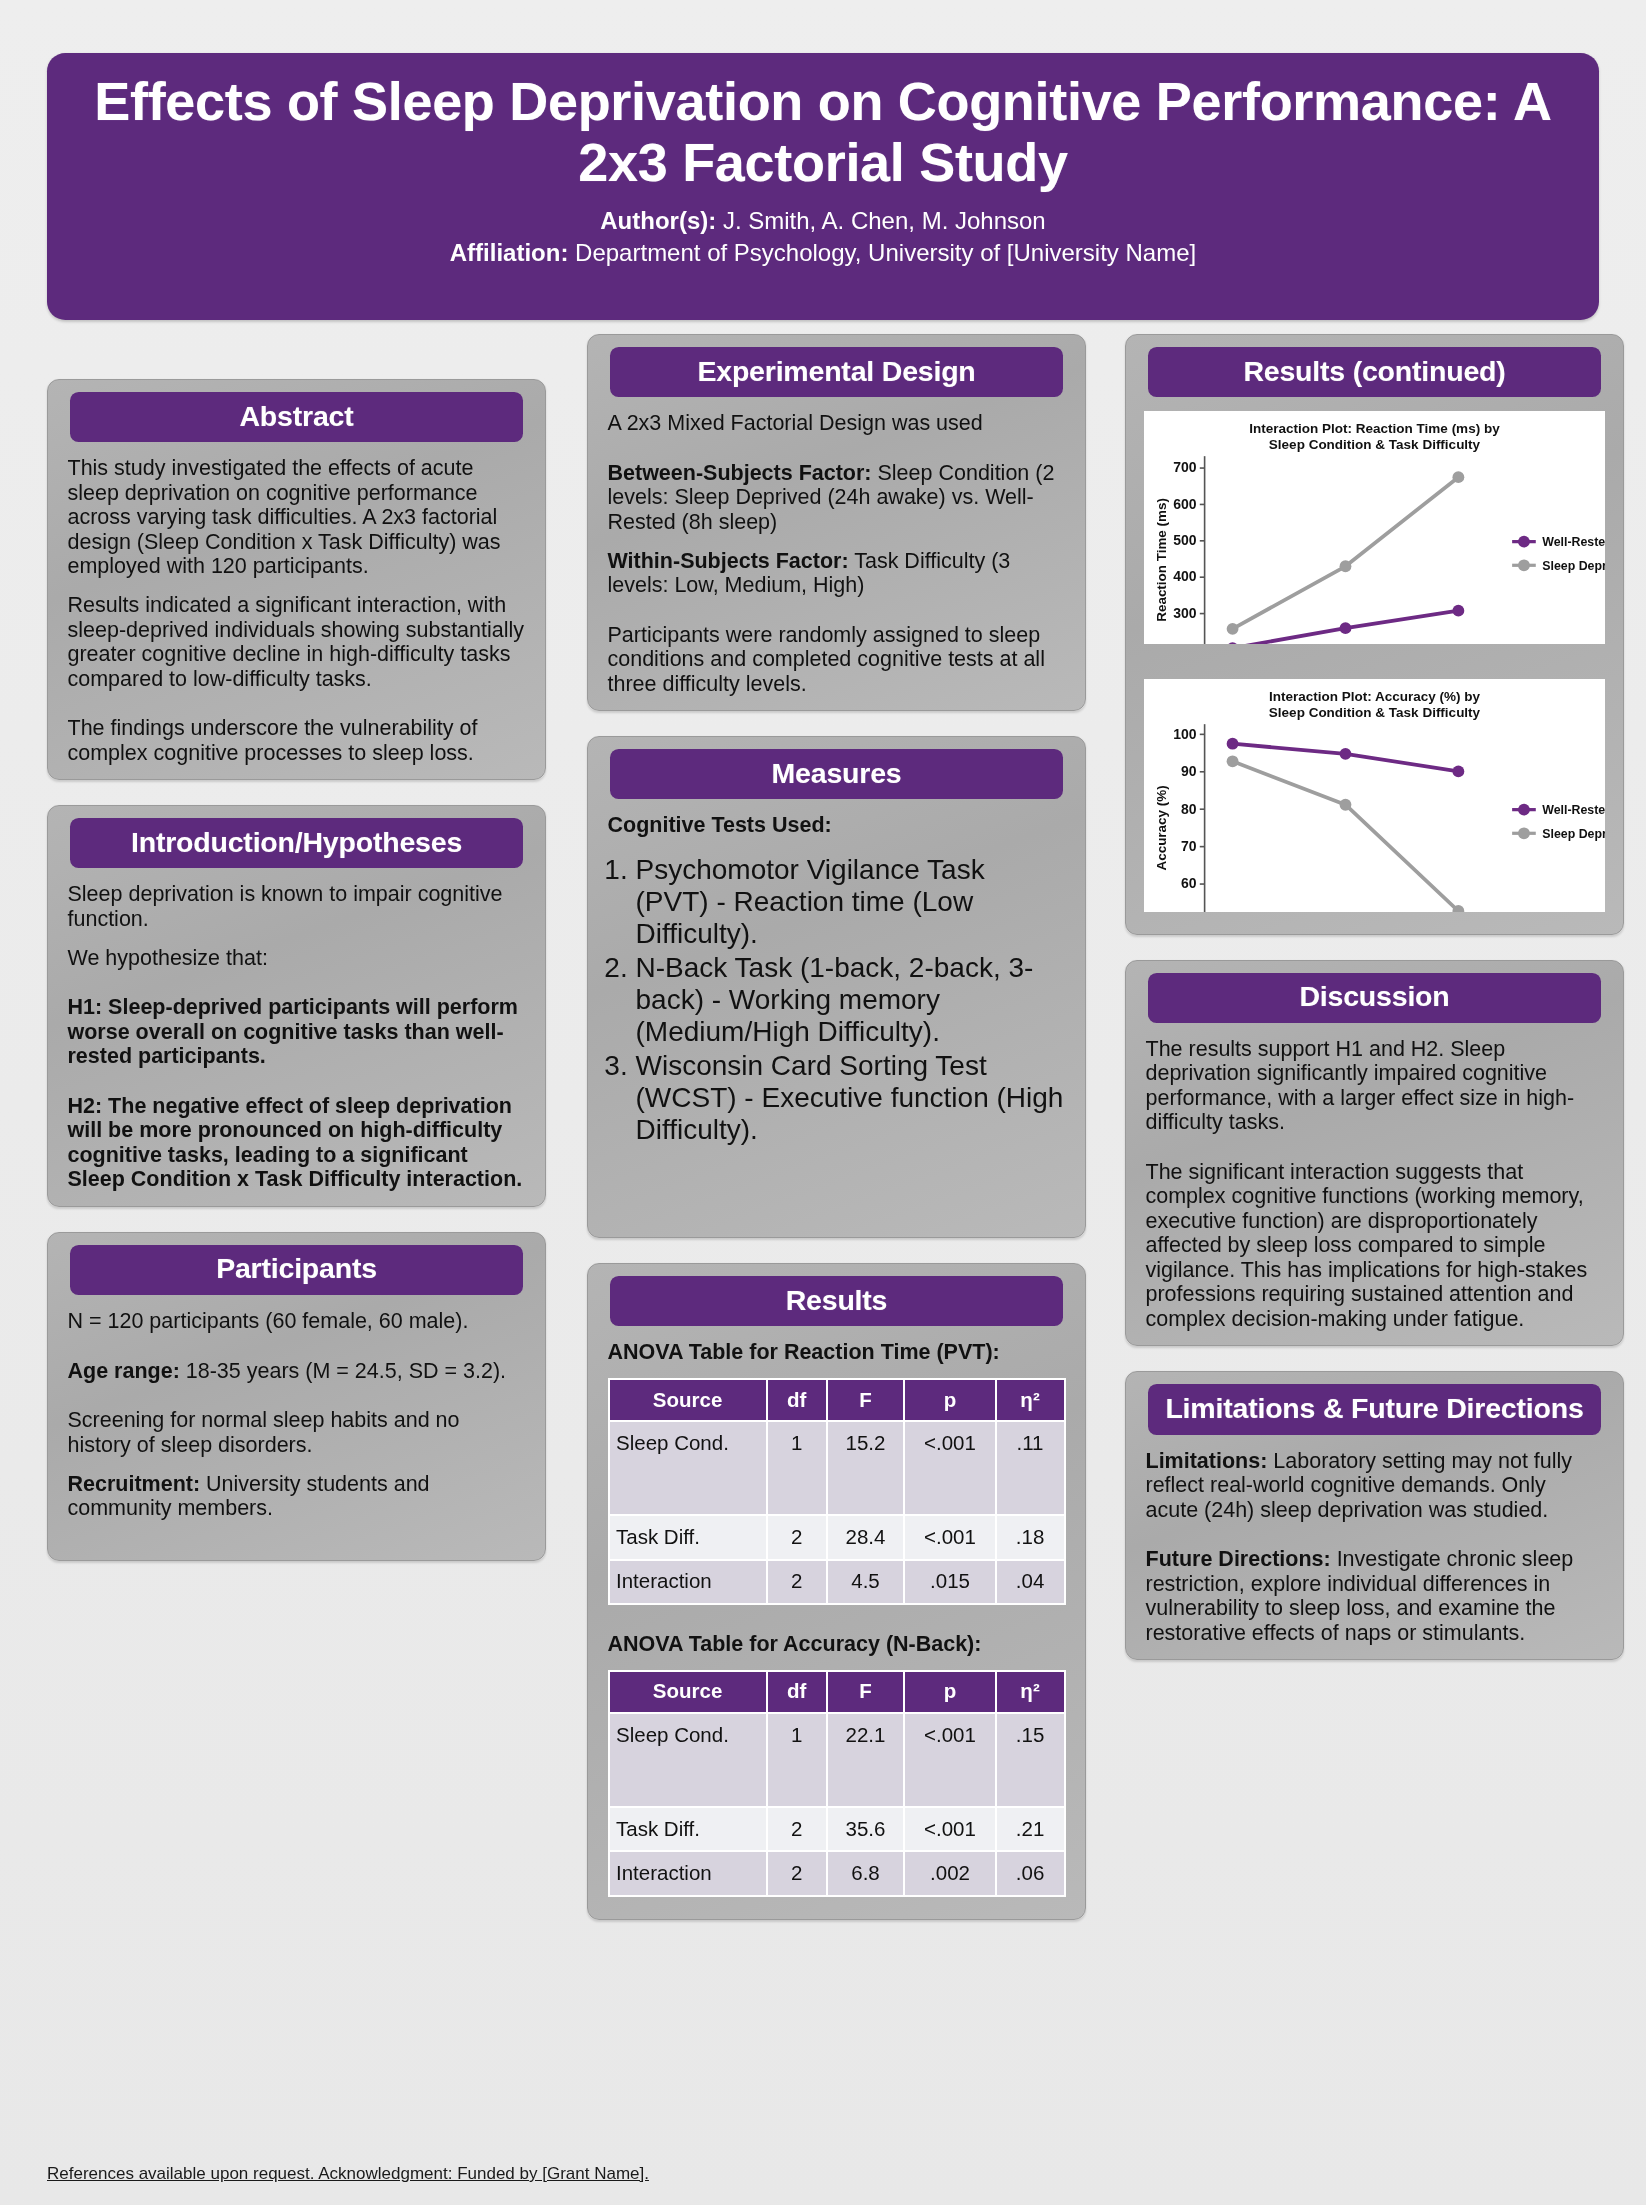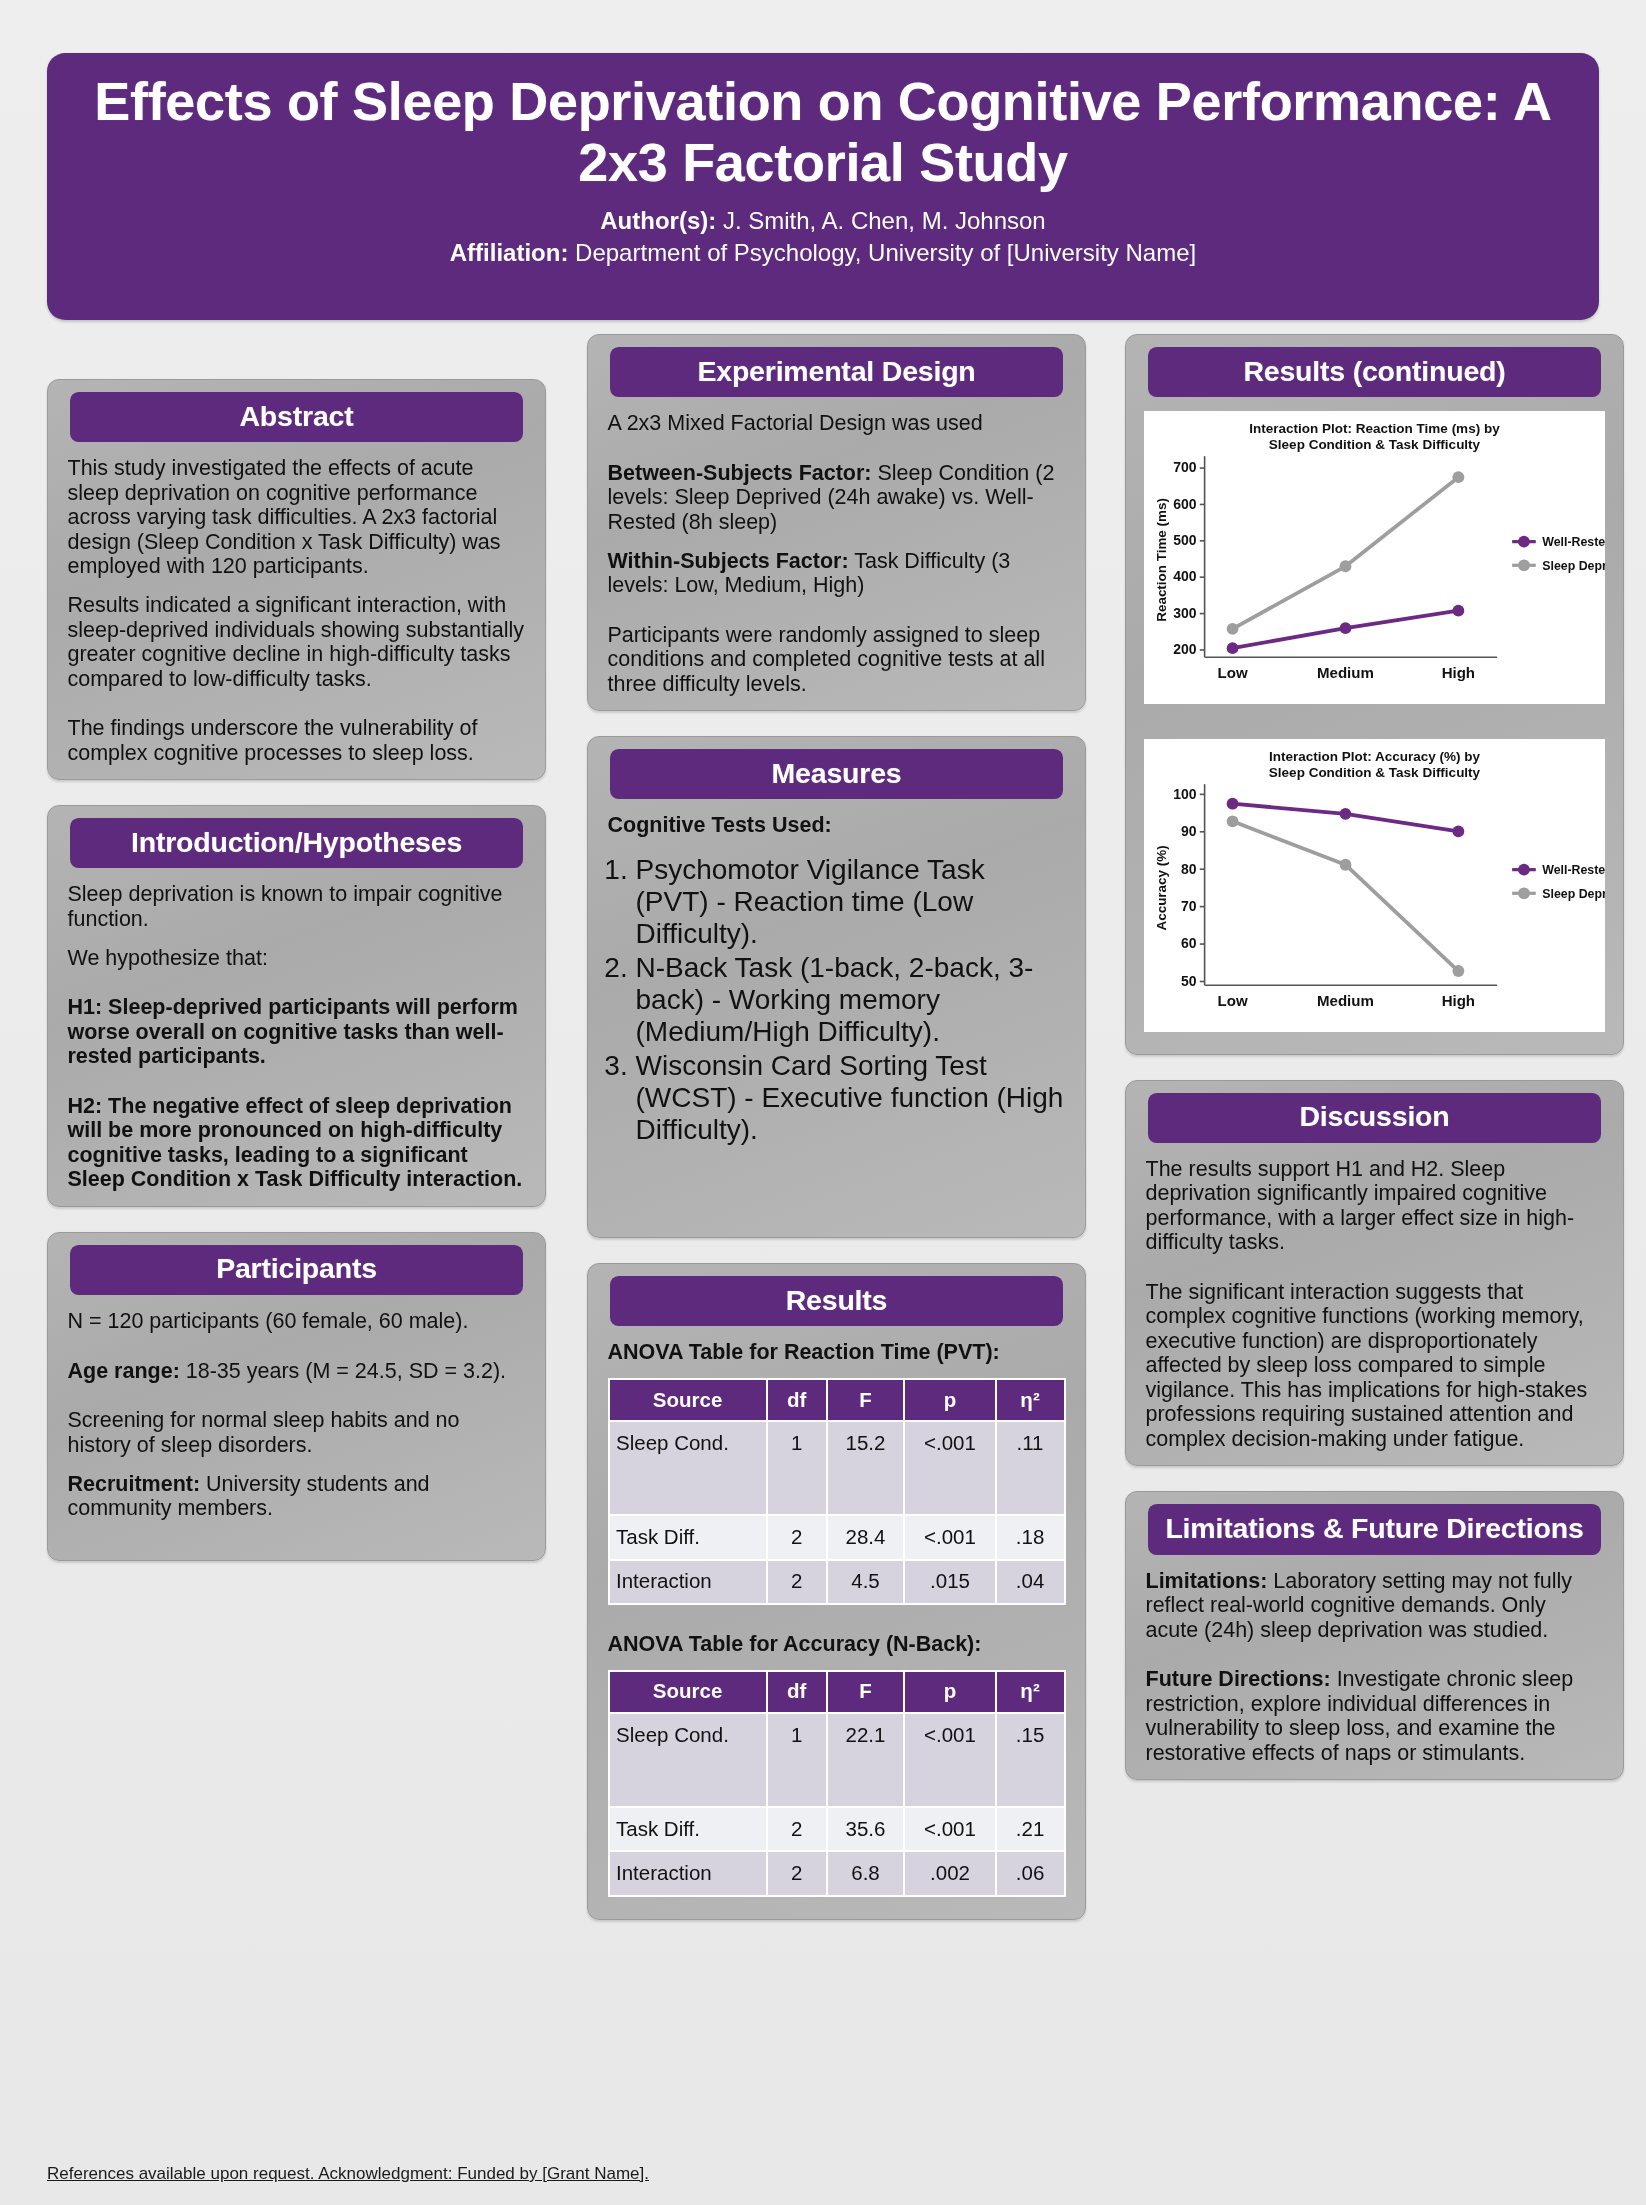--- a/index.html
+++ b/index.html
@@ -145,21 +145,21 @@
   table.anova col.c-df  { width: 13%; }
   table.anova col.c-f   { width: 17%; }
   table.anova col.c-p   { width: 20%; }
   table.anova col.c-e   { width: 15%; }
   .row-tall td { height: 92px; }
 
   
   .chart-box {
     background: #ffffff;
     width: 461px;
-    height: 293px;
+    height: 233px;
     margin: 14px auto 0 auto;
     position: relative;
     overflow: hidden;
   }
   .chart-box + .chart-box { margin-top: 35px; }
   .chart-title {
     position: absolute;
     left: 0; right: 0;
     top: 9.7px;
     text-align: center;

